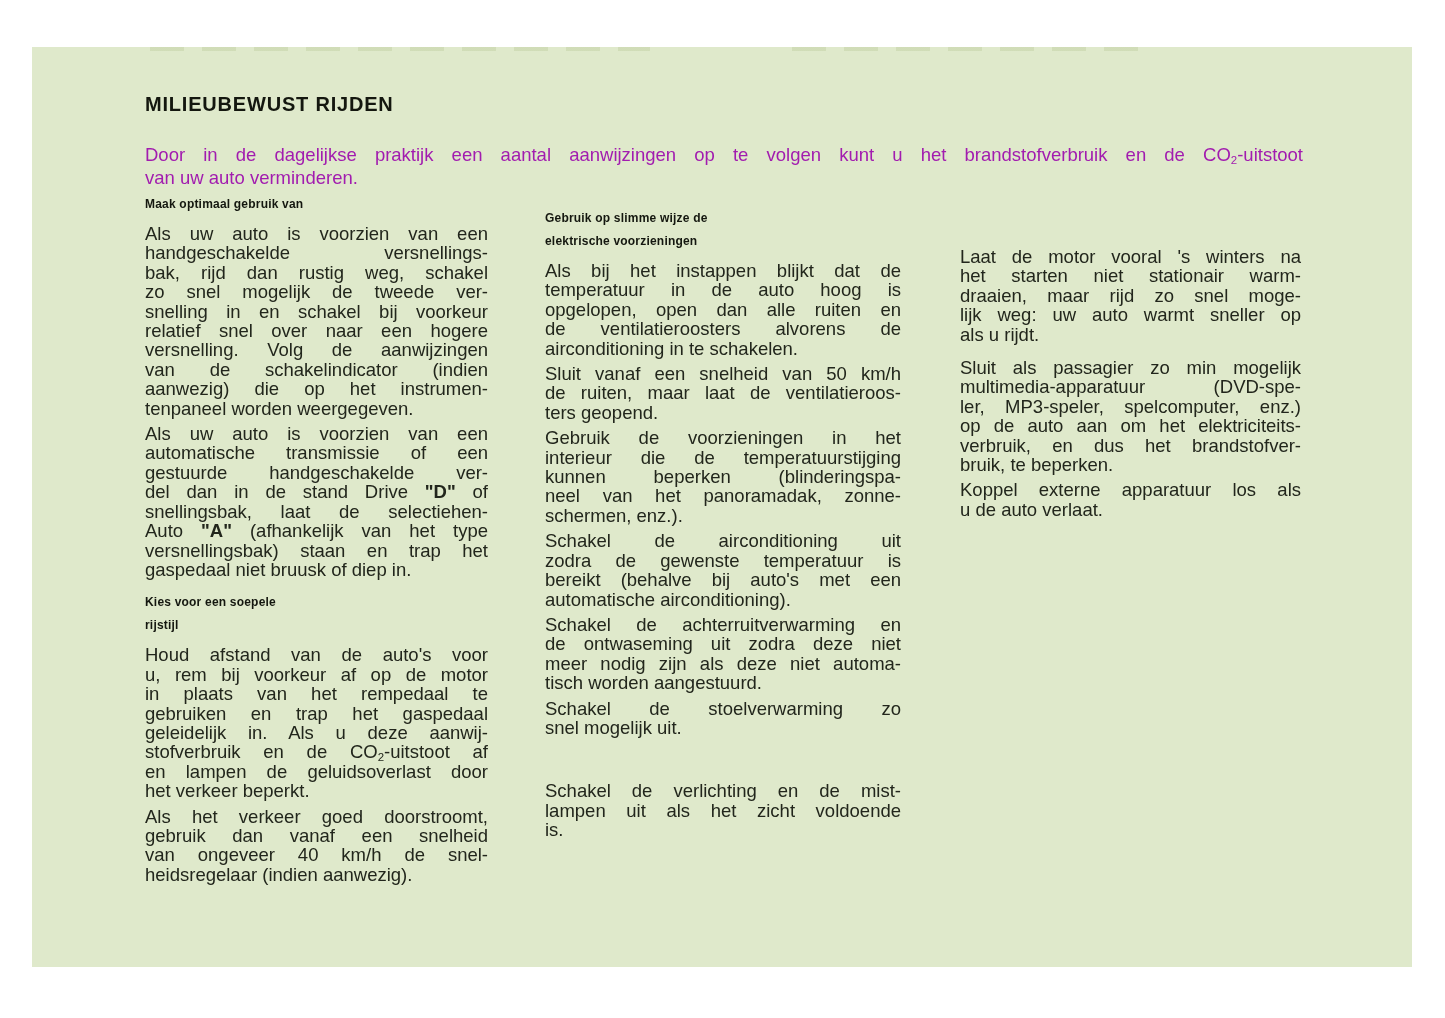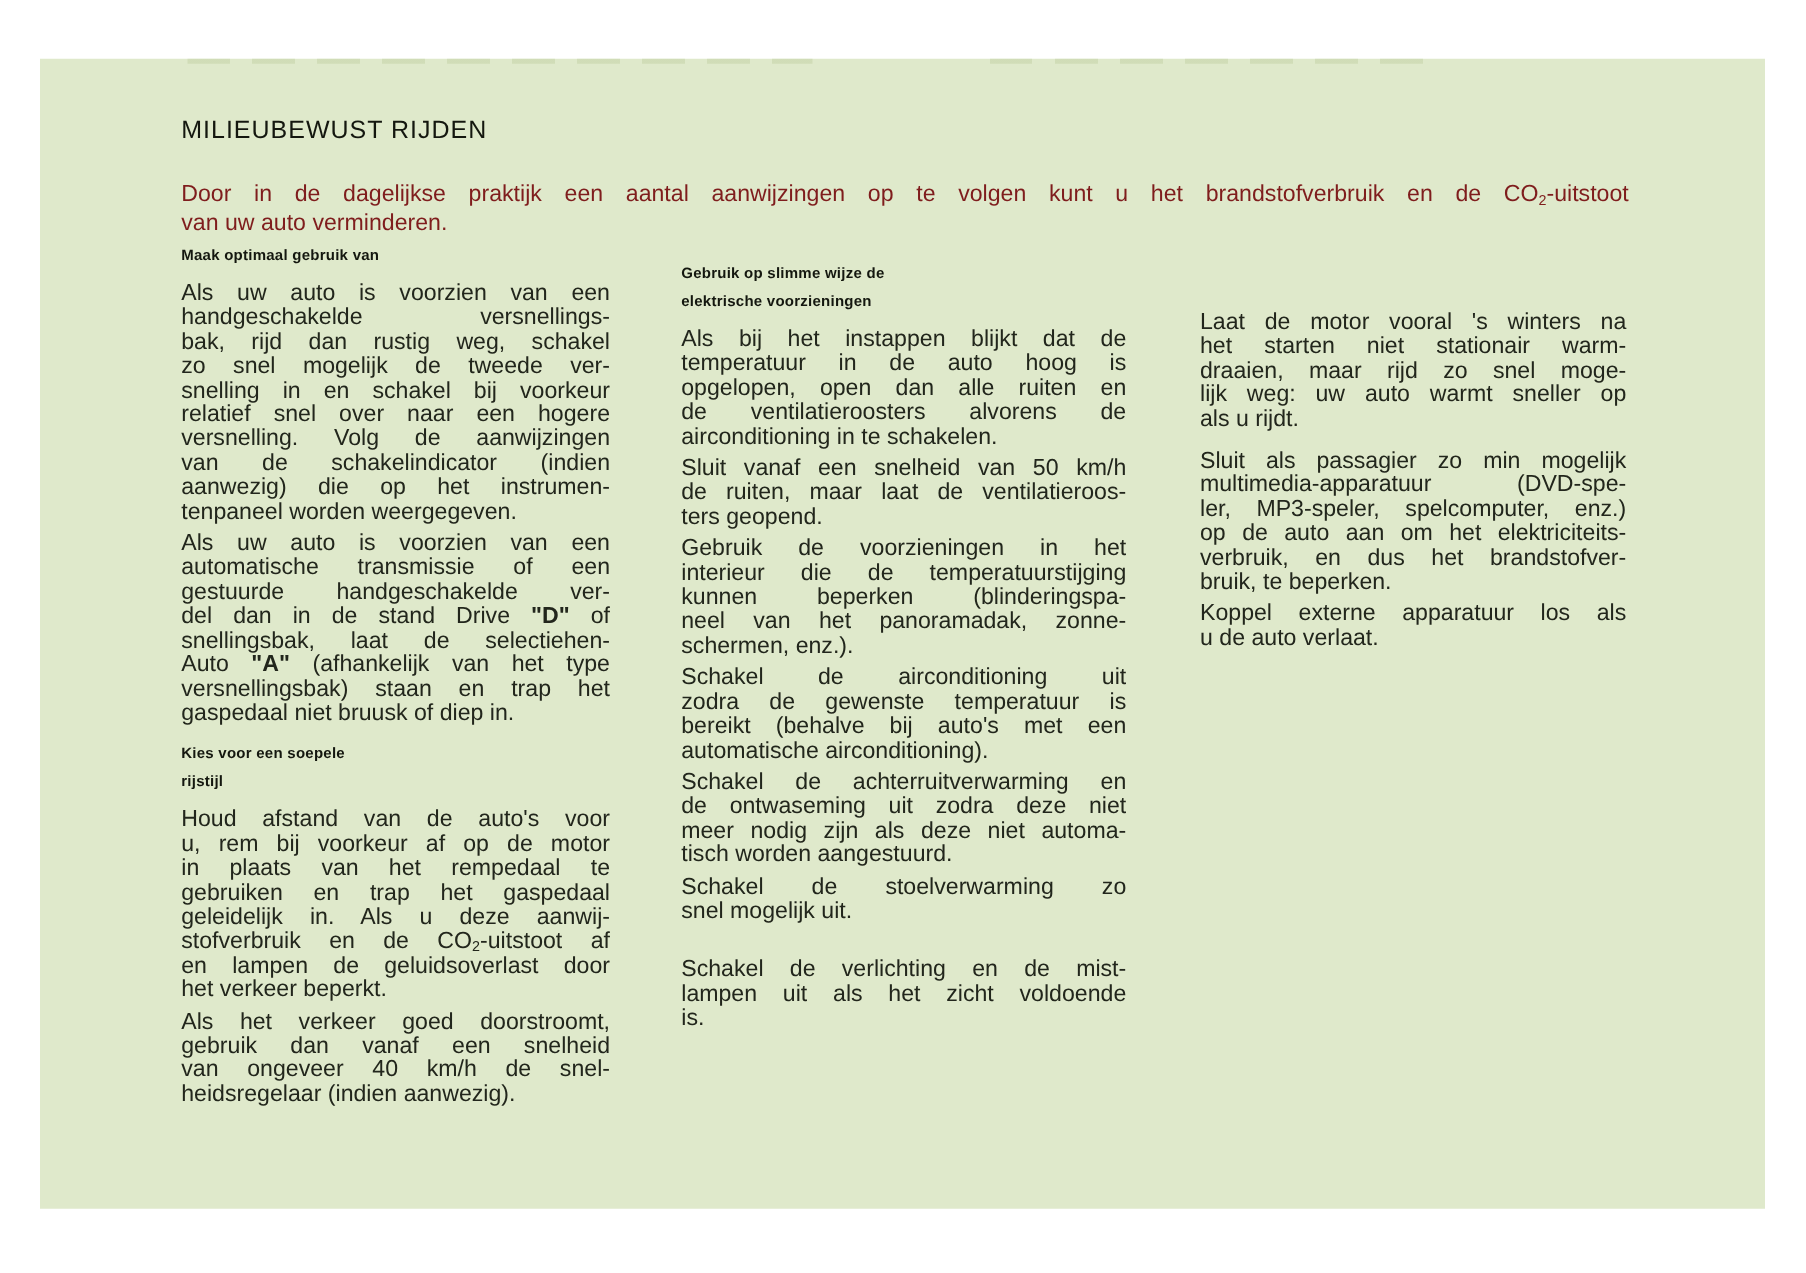--- a/index.html
+++ b/index.html
@@ -4,35 +4,35 @@
 <style>
   * { margin:0; padding:0; box-sizing:border-box; }
   html,body { width:1445px; height:1018px; background:#ffffff; overflow:hidden;
               font-family:"Liberation Sans", sans-serif; }
   .page { position:absolute; left:32px; top:47px; width:1380px; height:920px;
           background:#dfe9cb; }
   .scan-dash { position:absolute; top:0; height:4px; opacity:.5;
     background:repeating-linear-gradient(90deg, #c2d0a4 0 34px, transparent 34px 52px); }
   .d1 { left:118px; width:500px; }
   .d2 { left:760px; width:360px; }
-  .title { position:absolute; left:113px; top:46px; font-size:20px; font-weight:normal;
+  .title { position:absolute; left:113px; top:46px; font-size:20px; font-weight:bold;
            color:#14170f; letter-spacing:.8px; }
   .intro { position:absolute; left:113px; top:97px; width:1158px; font-size:18.5px;
-           line-height:22.5px; color:#7f1d1d; }
+           line-height:22.5px; color:#a21caf; }
   .intro .jline { text-align:justify; text-align-last:justify; }
   .col { position:absolute; font-size:18.5px; line-height:19.4px; color:#22261c; }
   #col-1 { left:113px;  top:146px; width:343px; }
   #col-2 { left:513px;  top:160px; width:356px; }
   #col-3 { left:928px;  top:200px; width:341px; }
   .col-heading { font-size:12px; font-weight:bold; line-height:23px; color:#14170f;
                  letter-spacing:.2px; margin-bottom:8px; }
   .col-heading:not(:first-child) { margin-top:12px; }
   .para { margin-top:6px; }
   .col > :first-child { margin-top:0; }
-  #col-2 .para-6 { margin-top:28px; }
+  #col-2 .para-6 { margin-top:44px; }
   #col-3 .para-1 { margin-top:14px; }
   .line { text-align:justify; text-align-last:justify; }
   .line.last { text-align-last:left; }
   sub { font-size:.62em; vertical-align:-.25em; line-height:0; }
   b { font-weight:bold; }
 </style>
 </head>
 <body>
 
 <div class="page">

